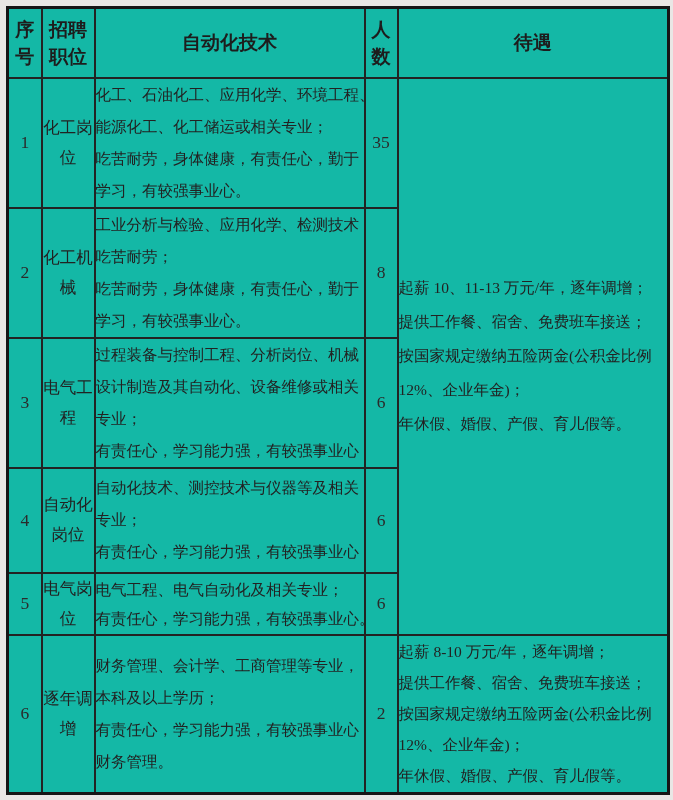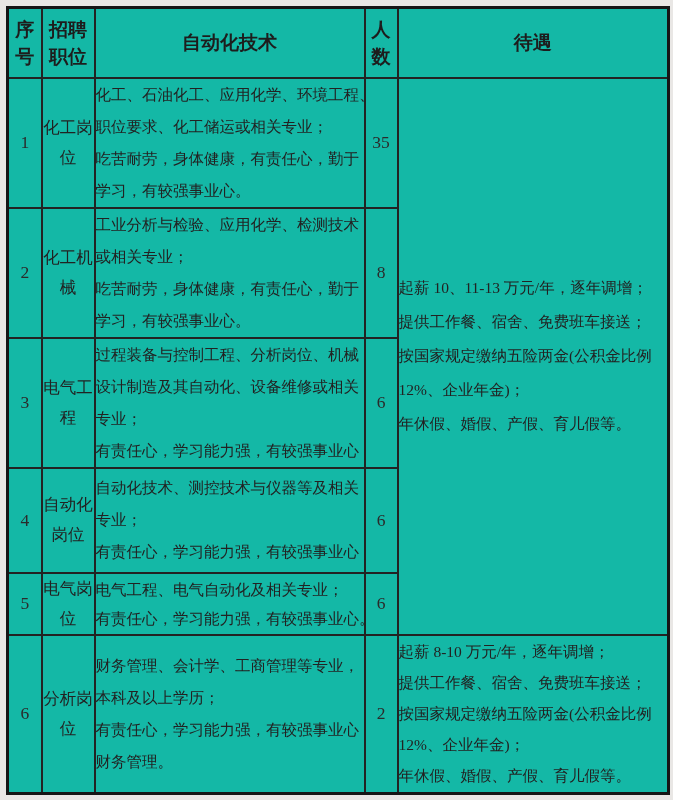--- a/index.html
+++ b/index.html
@@ -94,40 +94,40 @@
     <th class="hdr">自动化技术</th>
     <th class="hdr">人数</th>
     <th class="hdr">待遇</th>
   </tr>
 
   <tr class="r1">
     <td class="num">1</td>
     <td class="pos">化工岗位</td>
     <td class="req">
       <div class="ln">化工、石油化工、应用化学、环境工程、</div>
-      <div class="ln">职位要求、化工储运或相关专业；</div>
+      <div class="ln">能源化工、化工储运或相关专业；</div>
       <div class="ln">吃苦耐劳，身体健康，有责任心，勤于</div>
       <div class="ln">学习，有较强事业心。</div>
     </td>
     <td class="count">35</td>
     <td class="benefit benefit-merged" rowspan="5">
       <div class="ln">起薪 10、11-13 万元/年，逐年调增；</div>
       <div class="ln">提供工作餐、宿舍、免费班车接送；</div>
       <div class="ln">按国家规定缴纳五险两金(公积金比例</div>
       <div class="ln">12%、企业年金)；</div>
       <div class="ln">年休假、婚假、产假、育儿假等。</div>
     </td>
   </tr>
 
   <tr class="r2">
     <td class="num">2</td>
     <td class="pos">化工机械</td>
     <td class="req">
       <div class="ln">工业分析与检验、应用化学、检测技术</div>
-      <div class="ln">或相关专业；</div>
+      <div class="ln">吃苦耐劳；</div>
       <div class="ln">吃苦耐劳，身体健康，有责任心，勤于</div>
       <div class="ln">学习，有较强事业心。</div>
     </td>
     <td class="count">8</td>
   </tr>
 
   <tr class="r3">
     <td class="num">3</td>
     <td class="pos">电气工程</td>
     <td class="req">
@@ -155,21 +155,21 @@
     <td class="pos">电气岗位</td>
     <td class="req">
       <div class="ln" style="line-height:29px">电气工程、电气自动化及相关专业；</div>
       <div class="ln" style="line-height:29px">有责任心，学习能力强，有较强事业心。</div>
     </td>
     <td class="count">6</td>
   </tr>
 
   <tr class="r6">
     <td class="num">6</td>
-    <td class="pos">分析岗位</td>
+    <td class="pos">逐年调增</td>
     <td class="req">
       <div class="ln">财务管理、会计学、工商管理等专业，</div>
       <div class="ln">本科及以上学历；</div>
       <div class="ln">有责任心，学习能力强，有较强事业心</div>
       <div class="ln">财务管理。</div>
     </td>
     <td class="count">2</td>
     <td class="benefit benefit-r6">
       <div class="ln">起薪 8-10 万元/年，逐年调增；</div>
       <div class="ln">提供工作餐、宿舍、免费班车接送；</div>

